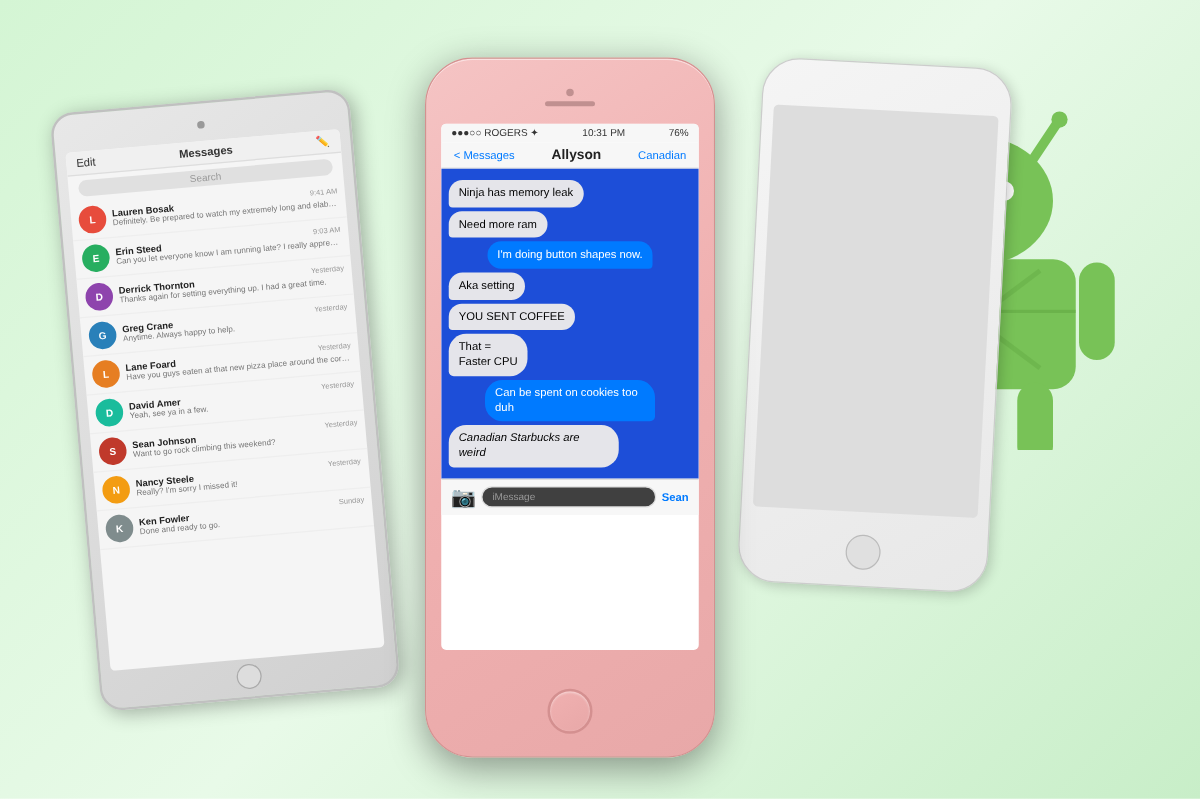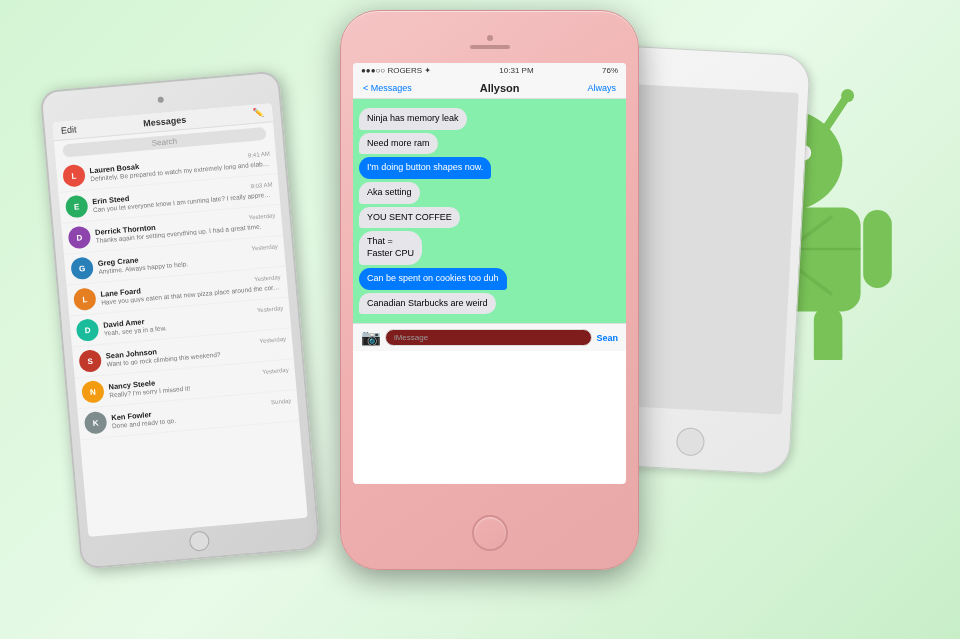--- a/index.html
+++ b/index.html
@@ -121,27 +121,28 @@
     .iphone-container {
       position: absolute;
       left: 50%;
       transform: translateX(-50%);
       top: 10px;
       width: 280px;
       height: 560px;
       z-index: 10;
     }
     .iphone-body {
-      width: 299px;
+      width: 232px;
       height: 560px;
       background: linear-gradient(145deg, #f5c4c4, #f0b0b0, #e8a8a8);
       border-radius: 38px;
       border: 1px solid #d49090;
       box-shadow: 0 8px 30px rgba(0,0,0,0.4), inset 0 1px 0 rgba(255,255,255,0.5);
       position: relative;
+      margin-top: 36px;
     }
     .iphone-screen {
       position: absolute;
       top: 52px;
       left: 12px;
       right: 12px;
       bottom: 85px;
       background: #fff;
       border-radius: 4px;
       overflow: hidden;
@@ -164,31 +165,31 @@
       align-items: center;
       padding: 4px 10px;
       border-bottom: 1px solid #ddd;
     }
     .iphone-nav-back { color: #007aff; font-size: 9px; }
     .iphone-nav-title { font-size: 11px; font-weight: 600; color: #222; }
     .iphone-nav-contact { color: #007aff; font-size: 9px; }
 
     
     .messages-area {
-      background: #86efac;
+      background: #1d4ed8;
       padding: 6px;
       flex: 1;
       overflow: hidden;
     }
     .msg-bubble {
       margin: 3px 0;
       display: flex;
     }
     .msg-bubble.received { justify-content: flex-start; }
-    .msg-bubble.sent { justify-content: flex-start; }
+    .msg-bubble.sent { justify-content: center; }
     .msg-text {
       padding: 5px 8px;
       border-radius: 14px;
       font-size: 9px;
       line-height: 1.3;
       max-width: 70%;
     }
     .msg-text.received {
       background: #e5e5ea;
       color: #000;
@@ -208,21 +209,21 @@
       align-items: center;
       gap: 4px;
     }
     .iphone-input-field {
       flex: 1;
       border: 1px solid #ddd;
       border-radius: 14px;
       padding: 3px 8px;
       font-size: 8px;
       color: #999;
-      background: #7f1d1d;
+      background: #404040;
     }
     .iphone-send-btn {
       color: #007aff;
       font-size: 9px;
       font-weight: 600;
     }
 
     
     .iphone-home-btn {
       position: absolute;
@@ -453,21 +454,21 @@
 
       <div class="iphone-top-bar">
         <span class="iphone-status-left">●●●○○ ROGERS ✦</span>
         <span>10:31 PM</span>
         <span class="iphone-status-right">76%</span>
       </div>
 
       <div class="iphone-nav-bar">
         <span class="iphone-nav-back">&lt; Messages</span>
         <span class="iphone-nav-title">Allyson</span>
-        <span class="iphone-nav-contact">Always</span>
+        <span class="iphone-nav-contact">Canadian</span>
       </div>
 
       <div class="messages-area" id="messages-area">
           <div class="msg-bubble received">
             <div class="msg-text received" style="white-space: pre-line;">Ninja has memory leak</div>
           </div>
           <div class="msg-bubble received">
             <div class="msg-text received" style="white-space: pre-line;">Need more ram</div>
           </div>
           <div class="msg-bubble sent">
@@ -480,21 +481,21 @@
             <div class="msg-text received" style="white-space: pre-line;">YOU SENT COFFEE</div>
           </div>
           <div class="msg-bubble received">
             <div class="msg-text received" style="white-space: pre-line;">That =
 Faster CPU</div>
           </div>
           <div class="msg-bubble sent">
             <div class="msg-text sent" style="white-space: pre-line;">Can be spent on cookies too duh</div>
           </div>
           <div class="msg-bubble received">
-            <div class="msg-text received" style="white-space: pre-line;">Canadian Starbucks are weird</div>
+            <div class="msg-text received" style="white-space: pre-line; font-style: italic;">Canadian Starbucks are weird</div>
           </div>
         </div>
 
       <div class="iphone-input-area">
         <span>📷</span>
         <div class="iphone-input-field">iMessage</div>
         <span class="iphone-send-btn">Sean</span>
       </div>
     </div>
     <div class="iphone-home-btn"></div>

